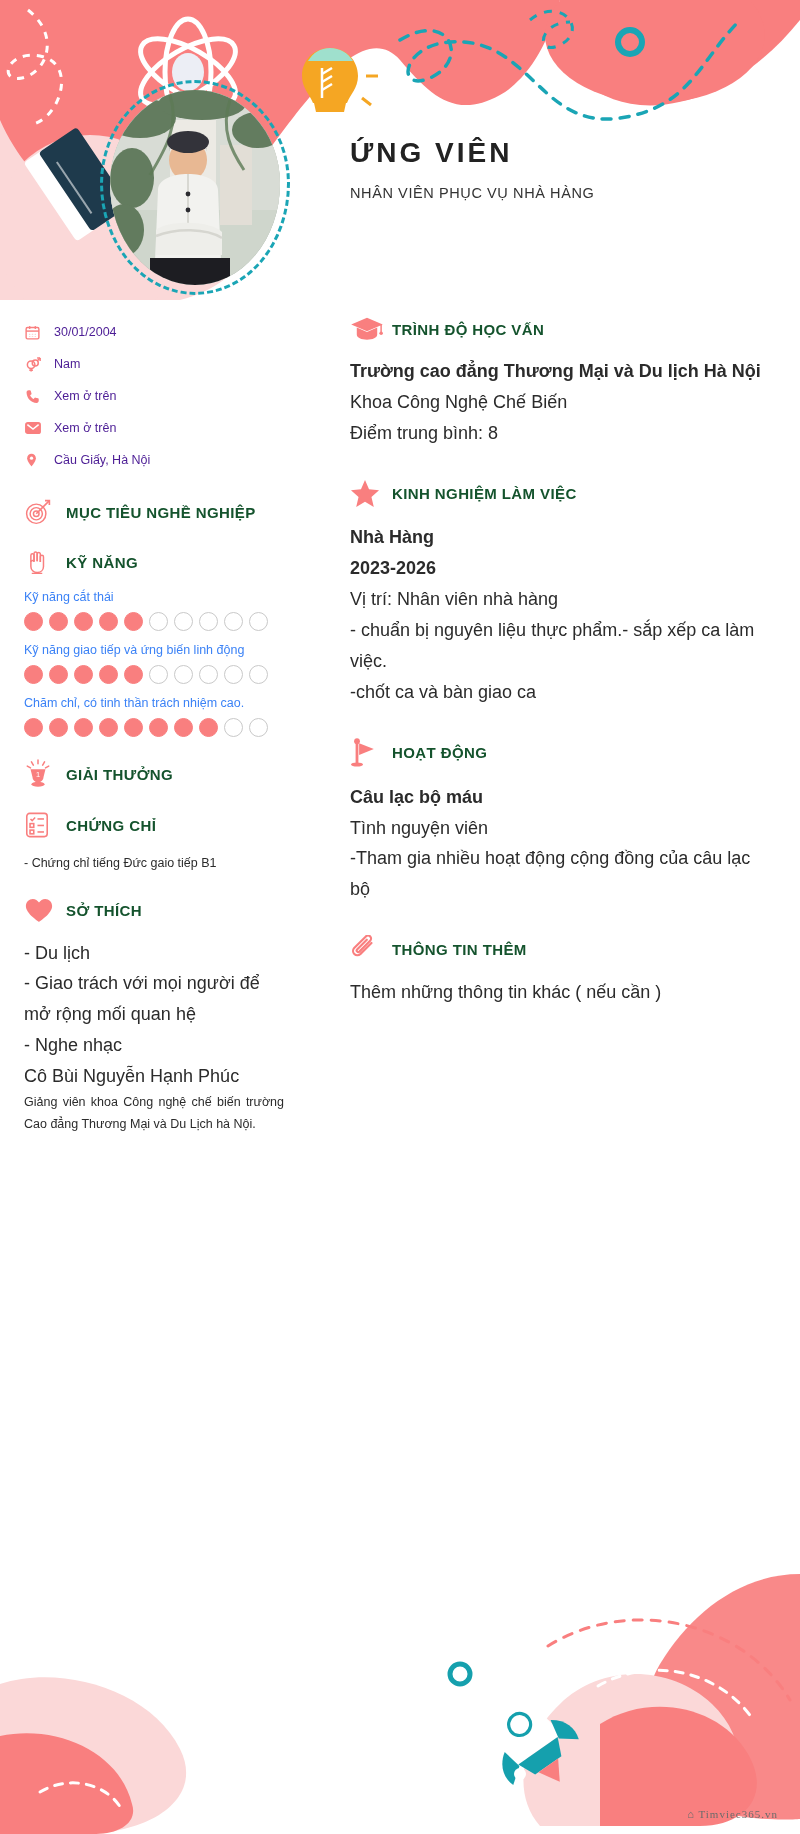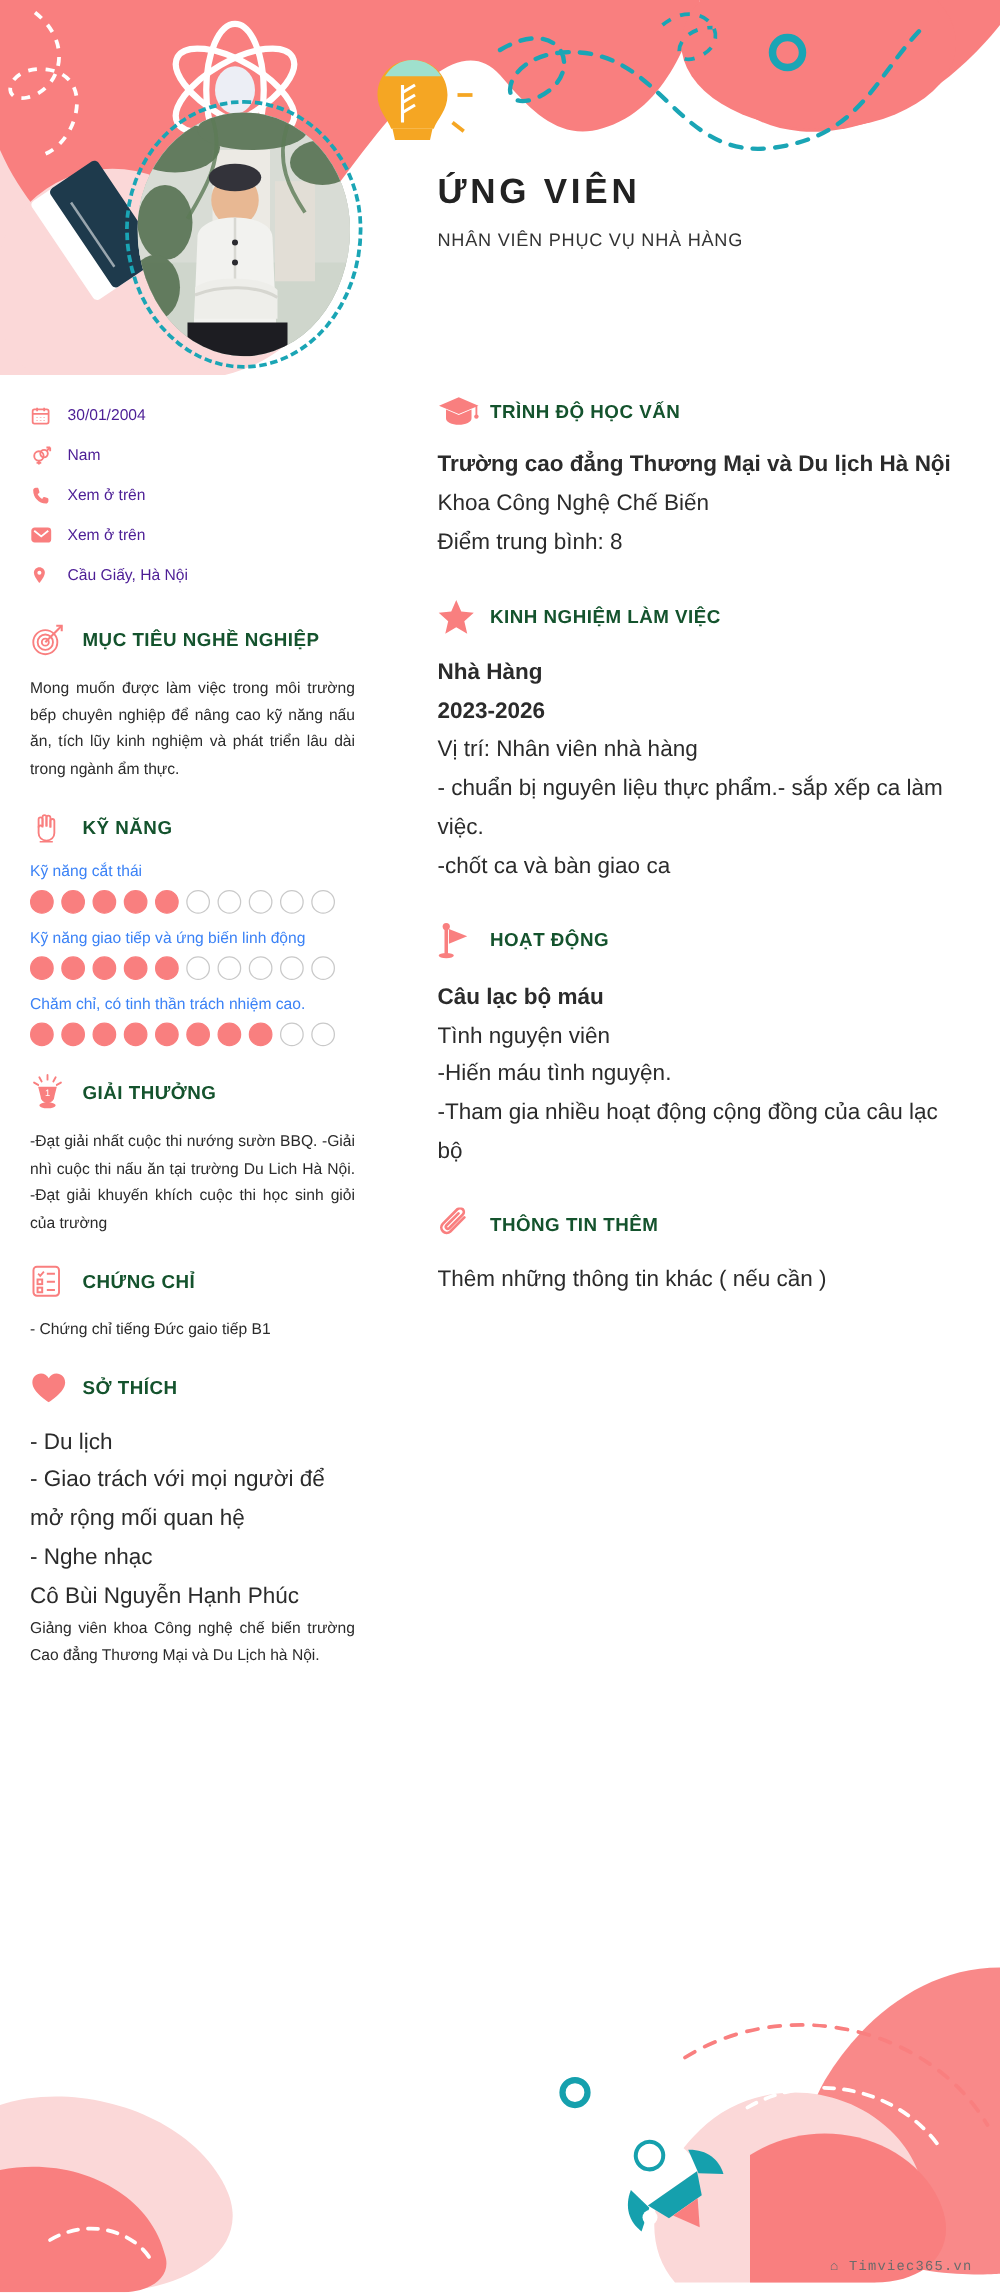--- a/index.html
+++ b/index.html
@@ -142,21 +142,21 @@
   
   .footer-decor {
     position: absolute;
     left: 0; bottom: 0;
     width: 800px; height: 360px;
     overflow: hidden;
   }
   .watermark {
     position: absolute;
     right: 22px; bottom: 14px;
-    font-family: Liberation Mono, monospace;
+    font-family: Liberation Serif, serif;
     font-size: 11px;
     color: #6b6b6b;
     letter-spacing: 1px;
   }
 </style>
 </head>
 <body>
 
 <div class="banner">
   <svg width="800" height="300" viewBox="0 0 800 300" xmlns="http://www.w3.org/2000/svg">
@@ -316,21 +316,20 @@
       <svg width="28" height="28" viewBox="0 0 32 32" fill="none" stroke="#f97f7f" stroke-width="1.7">
         <circle cx="14" cy="18" r="11"></circle>
         <circle cx="14" cy="18" r="7"></circle>
         <circle cx="14" cy="18" r="3.2"></circle>
         <line x1="14" y1="18" x2="29" y2="3" stroke-width="1.9"></line>
         <path d="M24 3 L29 3 L29 8" stroke-width="1.9" fill="none"></path>
       </svg>
     </span>
     <span class="sec-title">MỤC TIÊU NGHỀ NGHIỆP</span>
   </div>
-  <p class="body-p">Mong muốn được làm việc trong môi trường bếp chuyên nghiệp để nâng cao kỹ năng nấu ăn, tích lũy kinh nghiệm và phát triển lâu dài trong ngành ẩm thực.</p>
 
   <div class="sec-head">
     <span class="sec-ico">
       <svg width="26" height="28" viewBox="0 0 28 32" fill="none" stroke="#f97f7f" stroke-width="1.7">
         <path d="M7 16 V8.5 a1.8 1.8 0 0 1 3.6 0 V15"></path>
         <path d="M10.6 15 V6.5 a1.8 1.8 0 0 1 3.6 0 V15"></path>
         <path d="M14.2 15 V7 a1.8 1.8 0 0 1 3.6 0 V16"></path>
         <path d="M17.8 16 V10 a1.8 1.8 0 0 1 3.6 0 V21 c0 4-3 7-7.2 7 -4.2 0-7.2-3-7.2-7 v-5 a1.8 1.8 0 0 1 3.6 0"></path>
         <path d="M8 29 h12" stroke-width="1.5"></path>
       </svg>
@@ -396,21 +395,20 @@
             <line x1="26.5" y1="7.5" x2="23" y2="9.5"></line>
         </g>
         <path d="M7 11 h16 l-2 8 a6 6 0 0 1-12 0 z"></path>
         <rect x="13.4" y="19" width="3.2" height="6"></rect>
         <ellipse cx="15" cy="27" rx="7" ry="2.6"></ellipse>
         <text x="15" y="19" font-size="8" fill="#ffffff" text-anchor="middle" font-family="Liberation Sans, sans-serif">1</text>
       </svg>
     </span>
     <span class="sec-title">GIẢI THƯỞNG</span>
   </div>
-  <p class="body-p">-Đạt giải nhất cuộc thi nướng sườn BBQ. -Giải nhì cuộc thi nấu ăn tại trường Du Lich Hà Nội.  -Đạt giải khuyến khích cuộc thi học sinh giỏi của trường</p>
 
   <div class="sec-head">
     <span class="sec-ico">
       <svg width="26" height="28" viewBox="0 0 28 30" fill="none" stroke="#f97f7f" stroke-width="1.7">
         <rect x="3" y="2.5" width="22" height="25" rx="3"></rect>
         <path d="M7 8.5 l1.8 1.8 L12 6.8" stroke-width="1.6"></path>
         <line x1="14.5" y1="8.5" x2="21.5" y2="8.5"></line>
         <rect x="6.5" y="13.5" width="4" height="4"></rect>
         <line x1="14.5" y1="15.5" x2="21.5" y2="15.5"></line>
         <rect x="6.5" y="20.5" width="4" height="4"></rect>
@@ -479,21 +477,20 @@
           <circle cx="7.5" cy="3.4" r="3.1"></circle>
           <rect x="6" y="3.4" width="3" height="24" rx="1.4"></rect>
           <ellipse cx="7.5" cy="28.3" rx="6.5" ry="2.2"></ellipse>
           <path d="M9.8 5.5 L25.5 11.8 L9.8 18.2 Z"></path>
         </svg>
       </span>
       <span class="sec-title">HOẠT ĐỘNG</span>
     </div>
     <div class="line b">Câu lạc bộ máu</div>
     <div class="line">Tình nguyện viên</div>
-    <div class="line">-Hiến máu tình nguyện.</div>
     <div class="line">-Tham gia nhiều hoạt động cộng đồng của câu lạc bộ</div>
   </div>
 
   <div class="rsec">
     <div class="sec-head">
       <span class="sec-ico">
         <svg width="28" height="28" viewBox="0 0 30 30" fill="none" stroke="#f97f7f" stroke-width="2.3" stroke-linecap="round">
           <path d="M23 8.5 L11 20.5 a4.6 4.6 0 0 1-6.5-6.5 L17 1.5 a3.2 3.2 0 0 1 4.6 4.6 L10 17.8 a1.7 1.7 0 0 1-2.4-2.4 L18 5"></path>
         </svg>
       </span>

